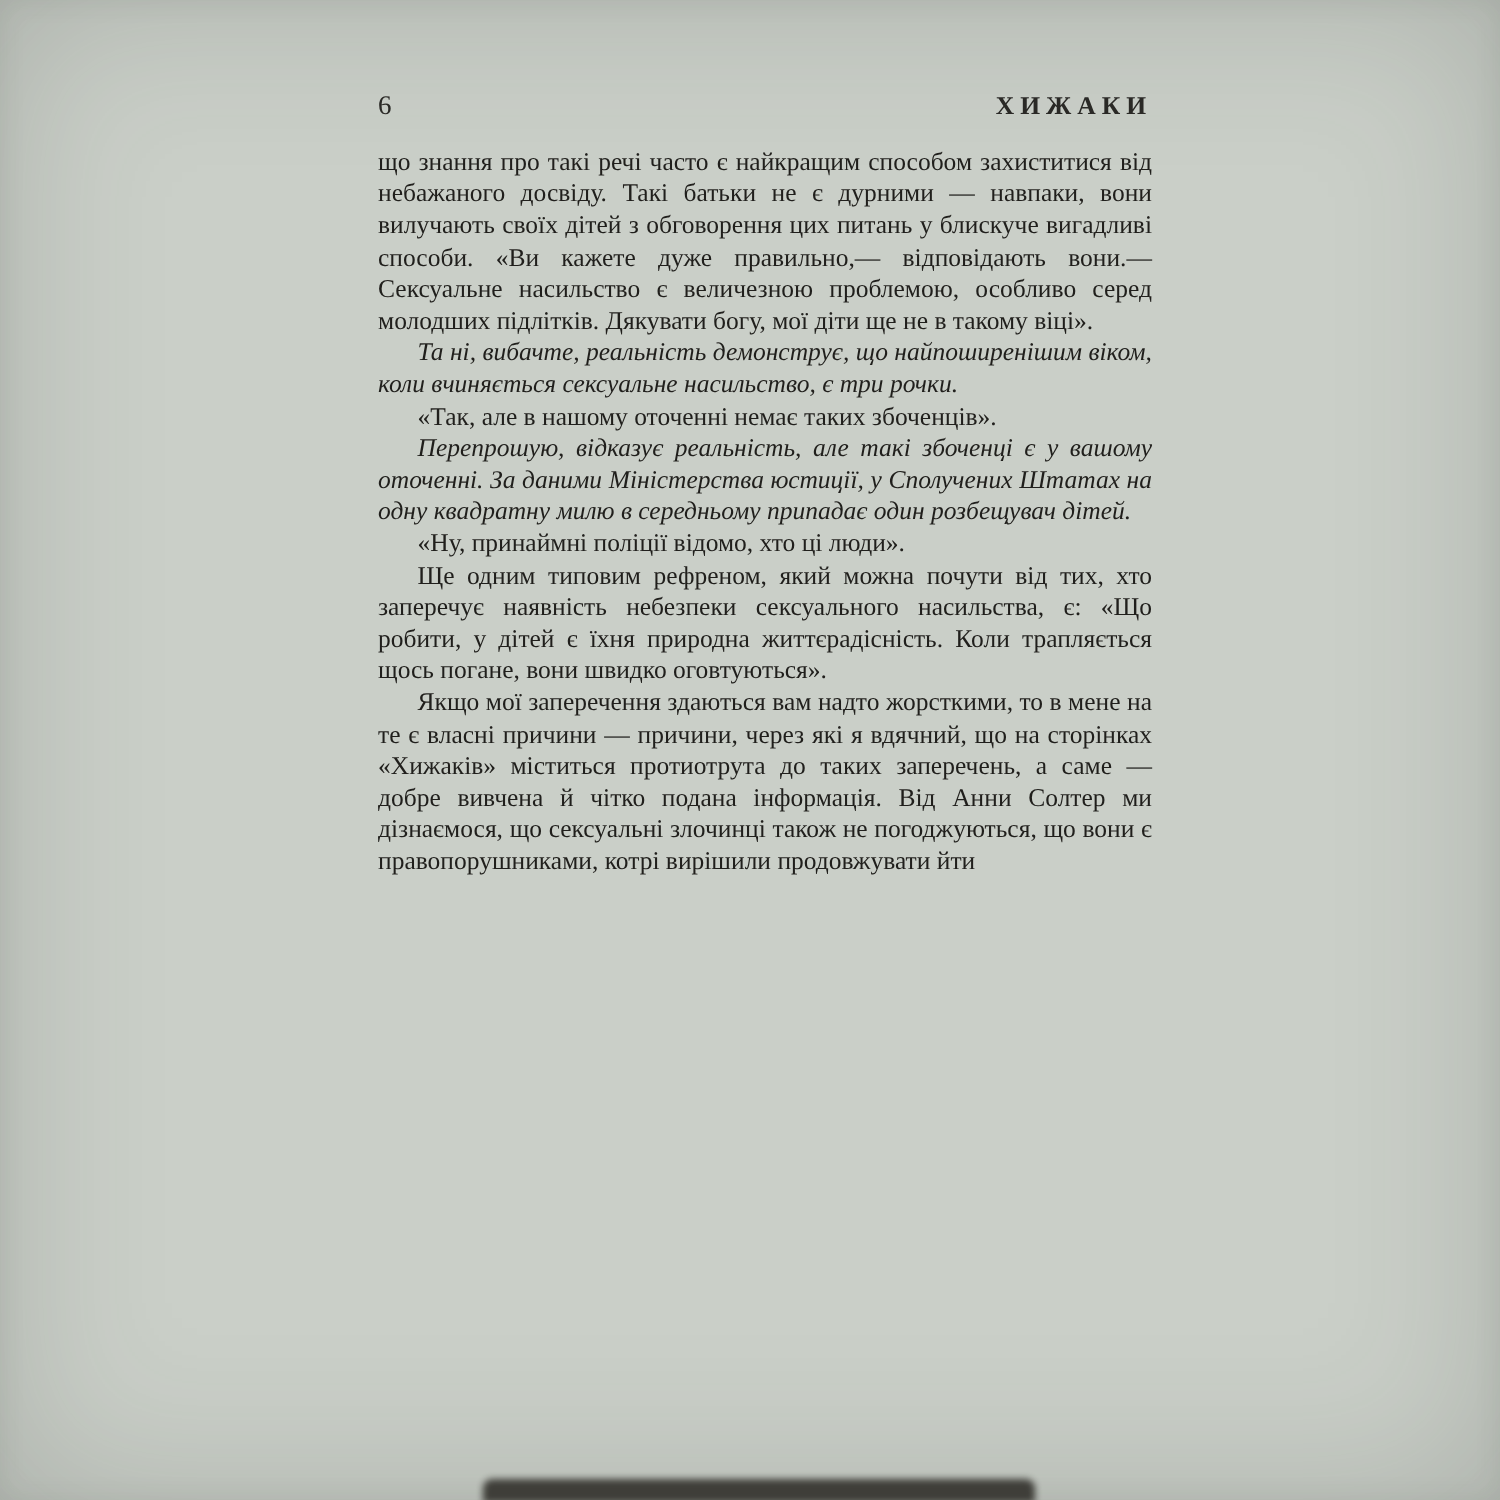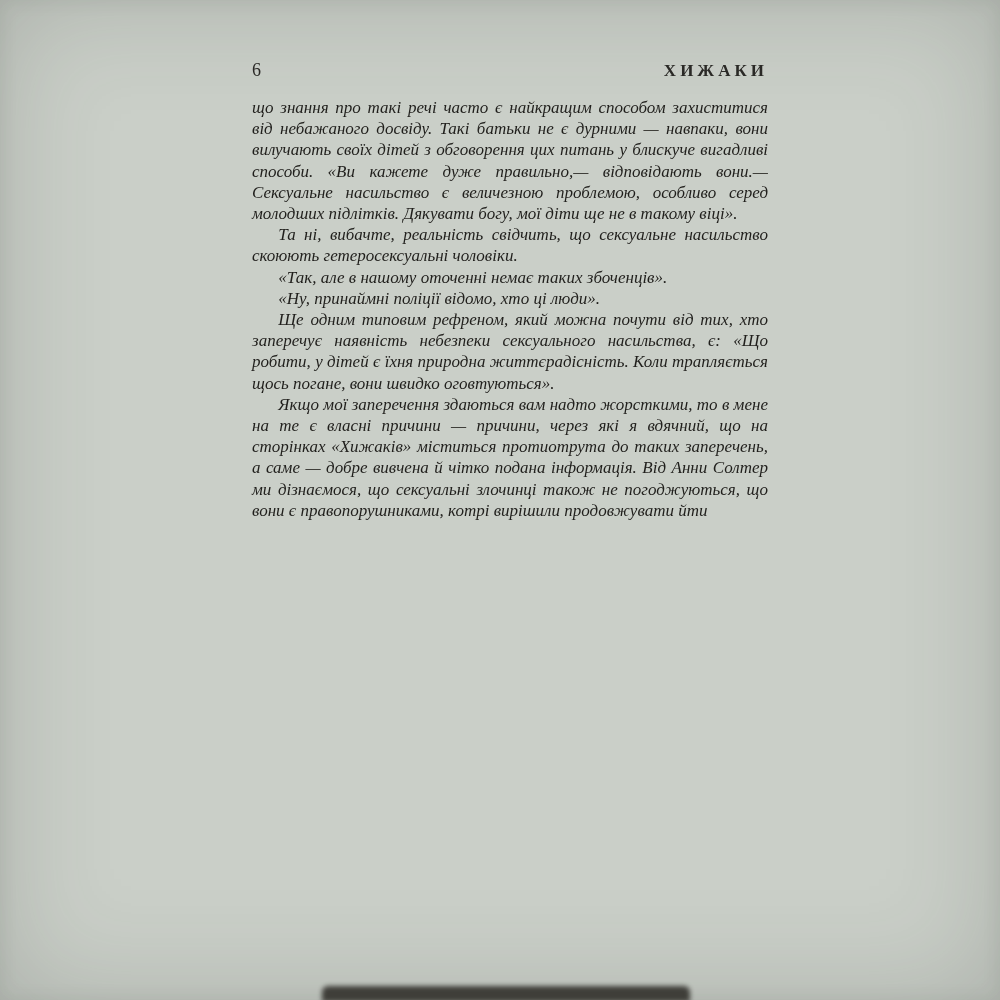--- a/index.html
+++ b/index.html
@@ -56,21 +56,20 @@
     width: 516px;
     font-size: 17px;
     line-height: 21.2px;
     text-align: justify;
     color: #201f1c;
   }
   .text-block p {
     margin: 0;
     padding: 0;
     text-indent: 1.55em;
-    font-style: italic;
   }
   .text-block p.no-indent {
     text-indent: 0;
   }
   .text-block p.italic {
     font-style: italic;
   }
   .book-edge-shadow {
     position: absolute;
     left: 322px;
@@ -89,22 +88,23 @@
 <div class="scan-frame">
   <div class="page">
 
     <div class="page-header">
       <span class="page-number">6</span>
       <span class="page-title">ХИЖАКИ</span>
     </div>
 
     <div class="text-block">
       <p class="no-indent">що знання про такі речі часто є найкращим способом захиститися від небажаного досвіду. Такі батьки не є дурними — навпаки, вони вилучають своїх дітей з обговорення цих питань у блискуче вигадливі способи. «Ви кажете дуже правильно,— відповідають вони.— Сексуальне насильство є величезною проблемою, особливо серед молодших підлітків. Дякувати богу, мої діти ще не в такому віці».</p>
-      <p class="italic">Та ні, вибачте, реальність свідчить, що сексуальне насильство скоюють гетеросексуальні чоловіки.</p>
+      <p class="italic">Та ні, вибачте, реальність демонструє, що найпоширенішим віком, коли вчиняється сексуальне насильство, є три рочки.</p>
       <p>«Так, але в нашому оточенні немає таких збоченців».</p>
+      <p class="italic">Перепрошую, відказує реальність, але такі збоченці є у вашому оточенні. За даними Міністерства юстиції, у Сполучених Штатах на одну квадратну милю в середньому припадає один розбещувач дітей.</p>
       <p>«Ну, принаймні поліції відомо, хто ці люди».</p>
       <p>Ще одним типовим рефреном, який можна почути від тих, хто заперечує наявність небезпеки сексуального насильства, є: «Що робити, у дітей є їхня природна життєрадісність. Коли трапляється щось погане, вони швидко оговтуються».</p>
       <p>Якщо мої заперечення здаються вам надто жорсткими, то в мене на те є власні причини — причини, через які я вдячний, що на сторінках «Хижаків» міститься протиотрута до таких заперечень, а саме — добре вивчена й чітко подана інформація. Від Анни Солтер ми дізнаємося, що сексуальні злочинці також не погоджуються, що вони є правопорушниками, котрі вирішили продовжувати йти</p>
     </div>
 
     <div class="book-edge-shadow"></div>
   </div>
 </div>
 
 </body></html>

